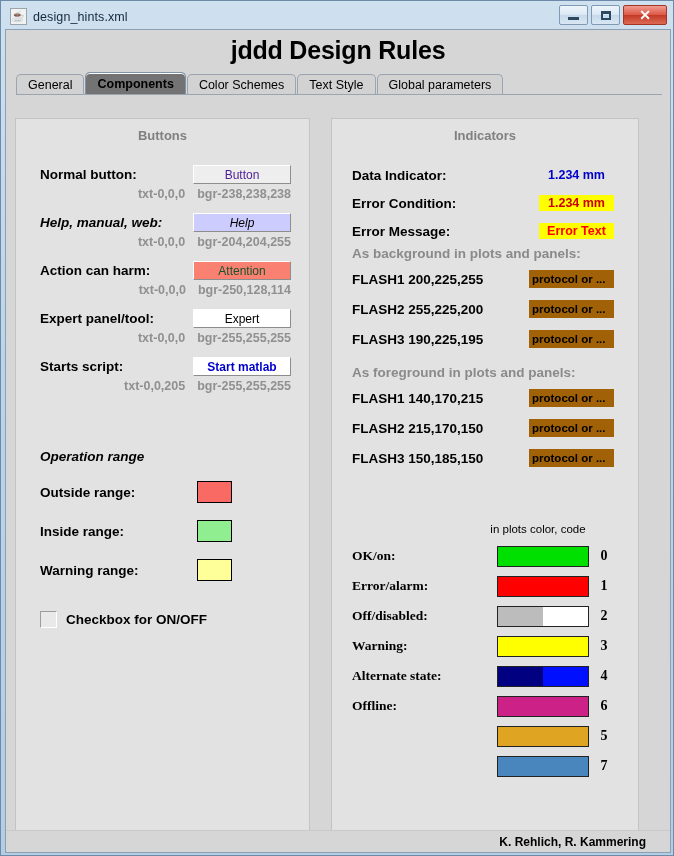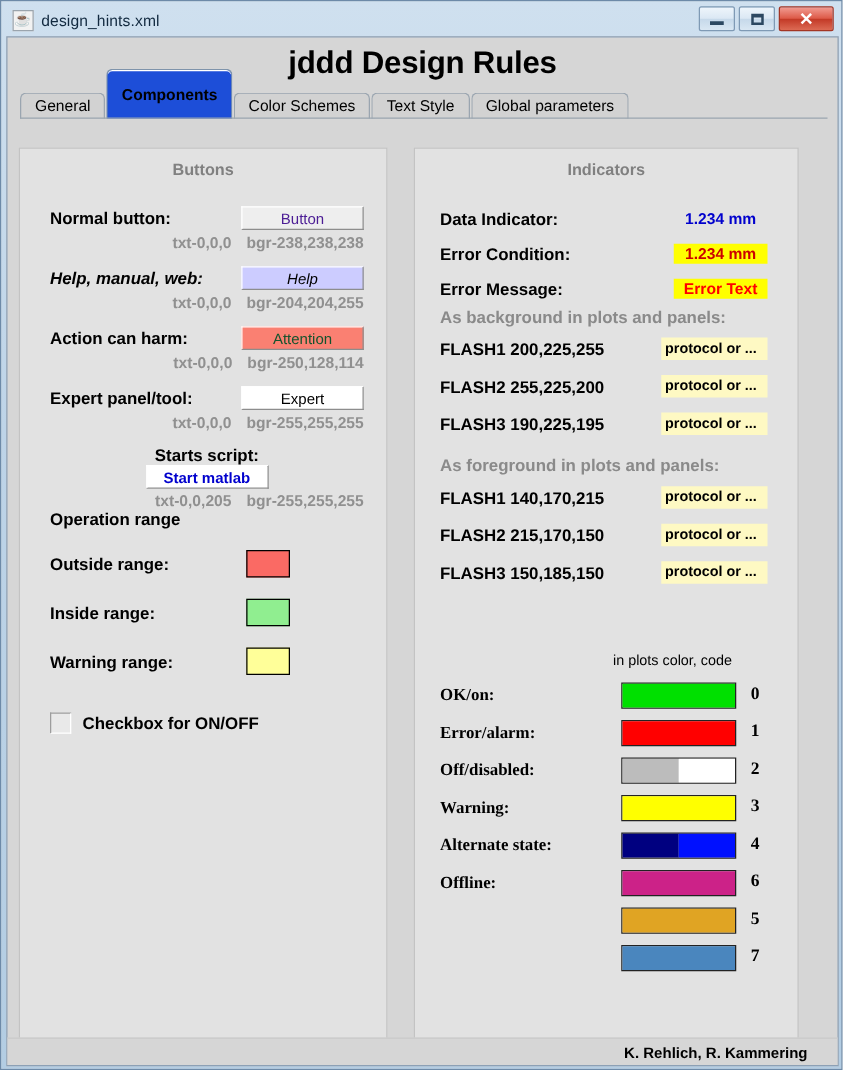--- a/index.html
+++ b/index.html
@@ -96,22 +96,22 @@
     display: flex; align-items: center;
     font-size: 12.5px;
     color: #000;
     background: #d2d2d2;
     border: 1px solid #9aa5b0;
     border-bottom: none;
     border-radius: 5px 5px 0 0;
     white-space: nowrap;
   }
   .tab.active {
-    background: #1d4ed8;
-    height: 40px;
+    background: #737373;
+    height: 23px;
     font-weight: bold;
     border-color: #7f94ab;
     box-shadow: inset 0 1px 0 #fff;
   }
   .tabline {
     position: absolute;
     left: 10px; right: 8px; bottom: 0;
     height: 1px; background: #9aa5b0;
   }
 
@@ -184,21 +184,21 @@
     font-size: 12.5px; font-weight: bold;
     min-width: 75px; text-align: center;
     padding: 1px 0;
   }
   .flashrow {
     display: flex; align-items: center; justify-content: space-between;
     padding: 0 24px 0 20px;
   }
   .proto {
     width: 85px; height: 18px;
-    background: #fef9c3;
+    background: #a16207;
     color: #000; font-size: 11.5px; font-weight: bold;
     display: flex; align-items: center;
     padding-left: 3px;
     overflow: hidden; white-space: nowrap;
   }
 
   
   .rangerow {
     display: flex; align-items: center;
     padding: 0 0 0 24px;
@@ -323,30 +323,30 @@
 
         <div class="btnrow" style="margin-top:12px;">
           <span class="lbl-bold">Expert panel/tool:</span>
           <div class="demo-btn" style="background:#ffffff;color:#000;">Expert</div>
         </div>
         <div class="subrow">
           <span class="sub-gray">txt-0,0,0</span>
           <span class="sub-gray">bgr-255,255,255</span>
         </div>
 
-        <div class="btnrow" style="margin-top:12px;flex-direction:column;">
+        <div class="btnrow" style="margin-top:12px;">
           <span class="lbl-bold">Starts script:</span>
           <div class="demo-btn" style="background:#ffffff;color:#0000cd;font-weight:bold;">Start matlab</div>
         </div>
         <div class="subrow">
           <span class="sub-gray">txt-0,0,205</span>
           <span class="sub-gray">bgr-255,255,255</span>
         </div>
 
-        <div style="padding-left:24px;" class="lbl-bold">Operation range</div>
+        <div style="margin-top:56px;padding-left:24px;font-style:italic;" class="lbl-bold">Operation range</div>
 
         <div class="rangerow" style="margin-top:17px;">
           <span class="lbl-bold">Outside range:</span>
           <span class="sw" style="background:#fa6a64;"></span>
         </div>
         <div class="rangerow" style="margin-top:17px;">
           <span class="lbl-bold">Inside range:</span>
           <span class="sw" style="background:#90ee90;"></span>
         </div>
         <div class="rangerow" style="margin-top:17px;">

